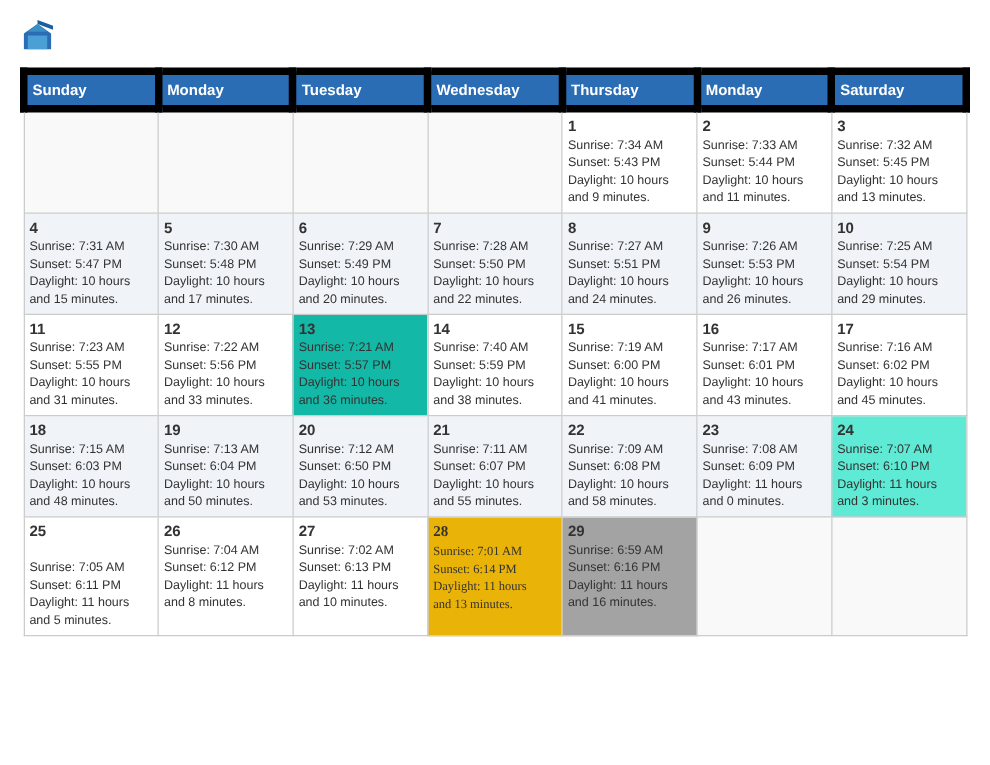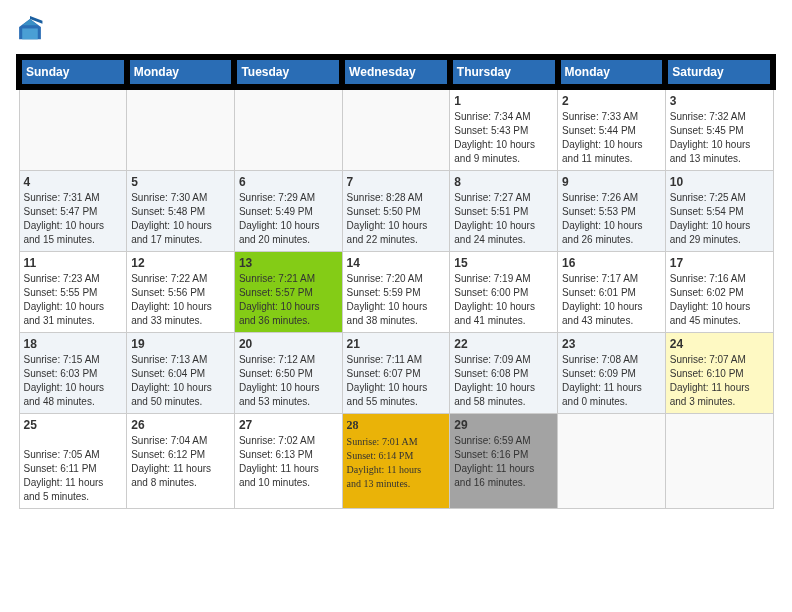--- a/index.html
+++ b/index.html
@@ -176,21 +176,21 @@
         </td>
         <td style="background-color: rgb(240, 244, 248);">
           <span class="day-number">6</span>
           <div class="day-info" style="white-space: pre-line;">Sunrise: 7:29 AM
 Sunset: 5:49 PM
 Daylight: 10 hours
 and 20 minutes.</div>
         </td>
         <td style="background-color: rgb(240, 244, 248);">
           <span class="day-number">7</span>
-          <div class="day-info" style="white-space: pre-line;">Sunrise: 8:28 AM
+          <div class="day-info" style="white-space: pre-line;">Sunrise: 7:28 AM
 Sunset: 5:50 PM
 Daylight: 10 hours
 and 22 minutes.</div>
         </td>
         <td style="background-color: rgb(240, 244, 248);">
           <span class="day-number">8</span>
           <div class="day-info" style="white-space: pre-line;">Sunrise: 7:27 AM
 Sunset: 5:51 PM
 Daylight: 10 hours
 and 24 minutes.</div>
@@ -218,30 +218,30 @@
 Daylight: 10 hours
 and 31 minutes.</div>
         </td>
         <td style="background-color: rgb(255, 255, 255);">
           <span class="day-number">12</span>
           <div class="day-info" style="white-space: pre-line;">Sunrise: 7:22 AM
 Sunset: 5:56 PM
 Daylight: 10 hours
 and 33 minutes.</div>
         </td>
-        <td style="background-color: #84cc16;">
+        <td style="background-color: #14b8a6;">
           <span class="day-number">13</span>
           <div class="day-info" style="white-space: pre-line;">Sunrise: 7:21 AM
 Sunset: 5:57 PM
 Daylight: 10 hours
 and 36 minutes.</div>
         </td>
         <td style="background-color: rgb(255, 255, 255);">
           <span class="day-number">14</span>
-          <div class="day-info" style="white-space: pre-line;">Sunrise: 7:20 AM
+          <div class="day-info" style="white-space: pre-line;">Sunrise: 7:40 AM
 Sunset: 5:59 PM
 Daylight: 10 hours
 and 38 minutes.</div>
         </td>
         <td style="background-color: rgb(255, 255, 255);">
           <span class="day-number">15</span>
           <div class="day-info" style="white-space: pre-line;">Sunrise: 7:19 AM
 Sunset: 6:00 PM
 Daylight: 10 hours
 and 41 minutes.</div>
@@ -297,21 +297,21 @@
 Daylight: 10 hours
 and 58 minutes.</div>
         </td>
         <td style="background-color: rgb(240, 244, 248);">
           <span class="day-number">23</span>
           <div class="day-info" style="white-space: pre-line;">Sunrise: 7:08 AM
 Sunset: 6:09 PM
 Daylight: 11 hours
 and 0 minutes.</div>
         </td>
-        <td style="background-color: #fef9c3;">
+        <td style="background-color: #5eead4;">
           <span class="day-number">24</span>
           <div class="day-info" style="white-space: pre-line;">Sunrise: 7:07 AM
 Sunset: 6:10 PM
 Daylight: 11 hours
 and 3 minutes.</div>
         </td>
       </tr>
       <tr>
         <td style="background-color: rgb(255, 255, 255);">
           <span class="day-number">25</span>

